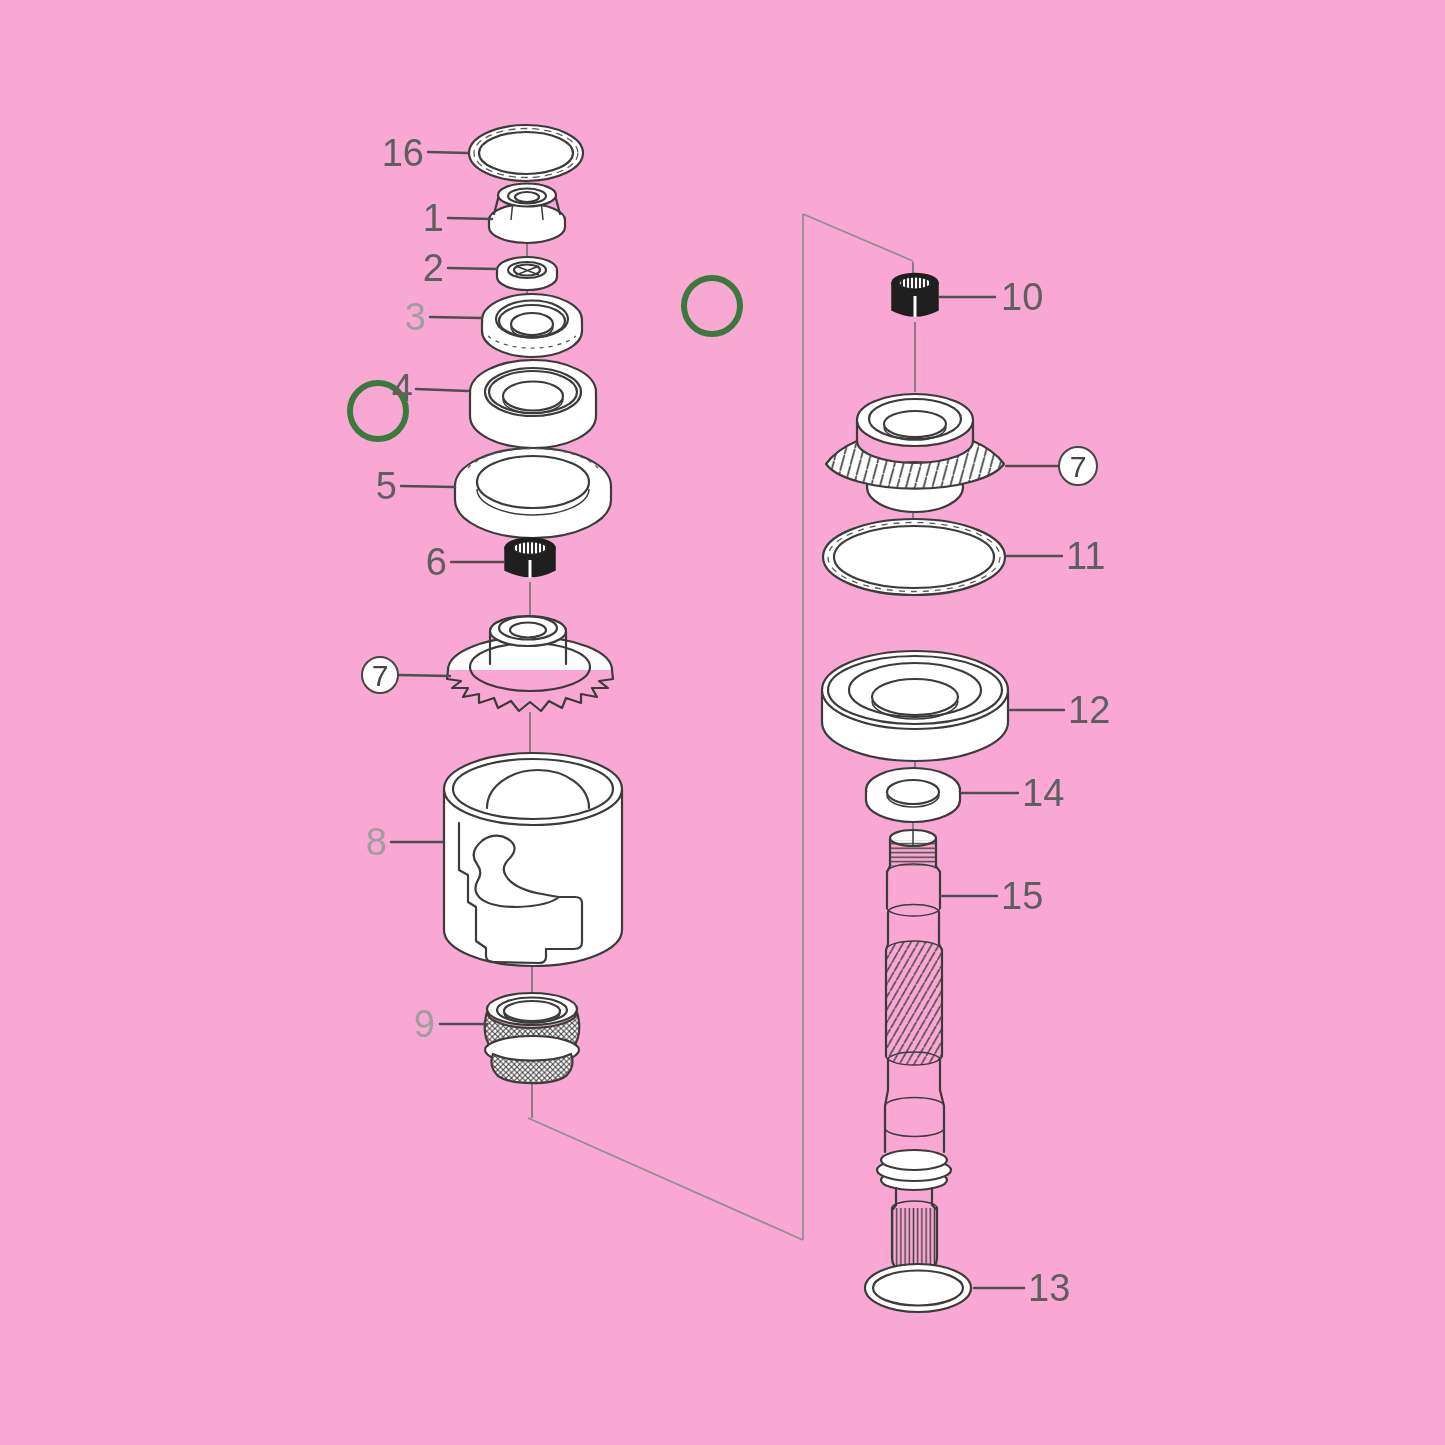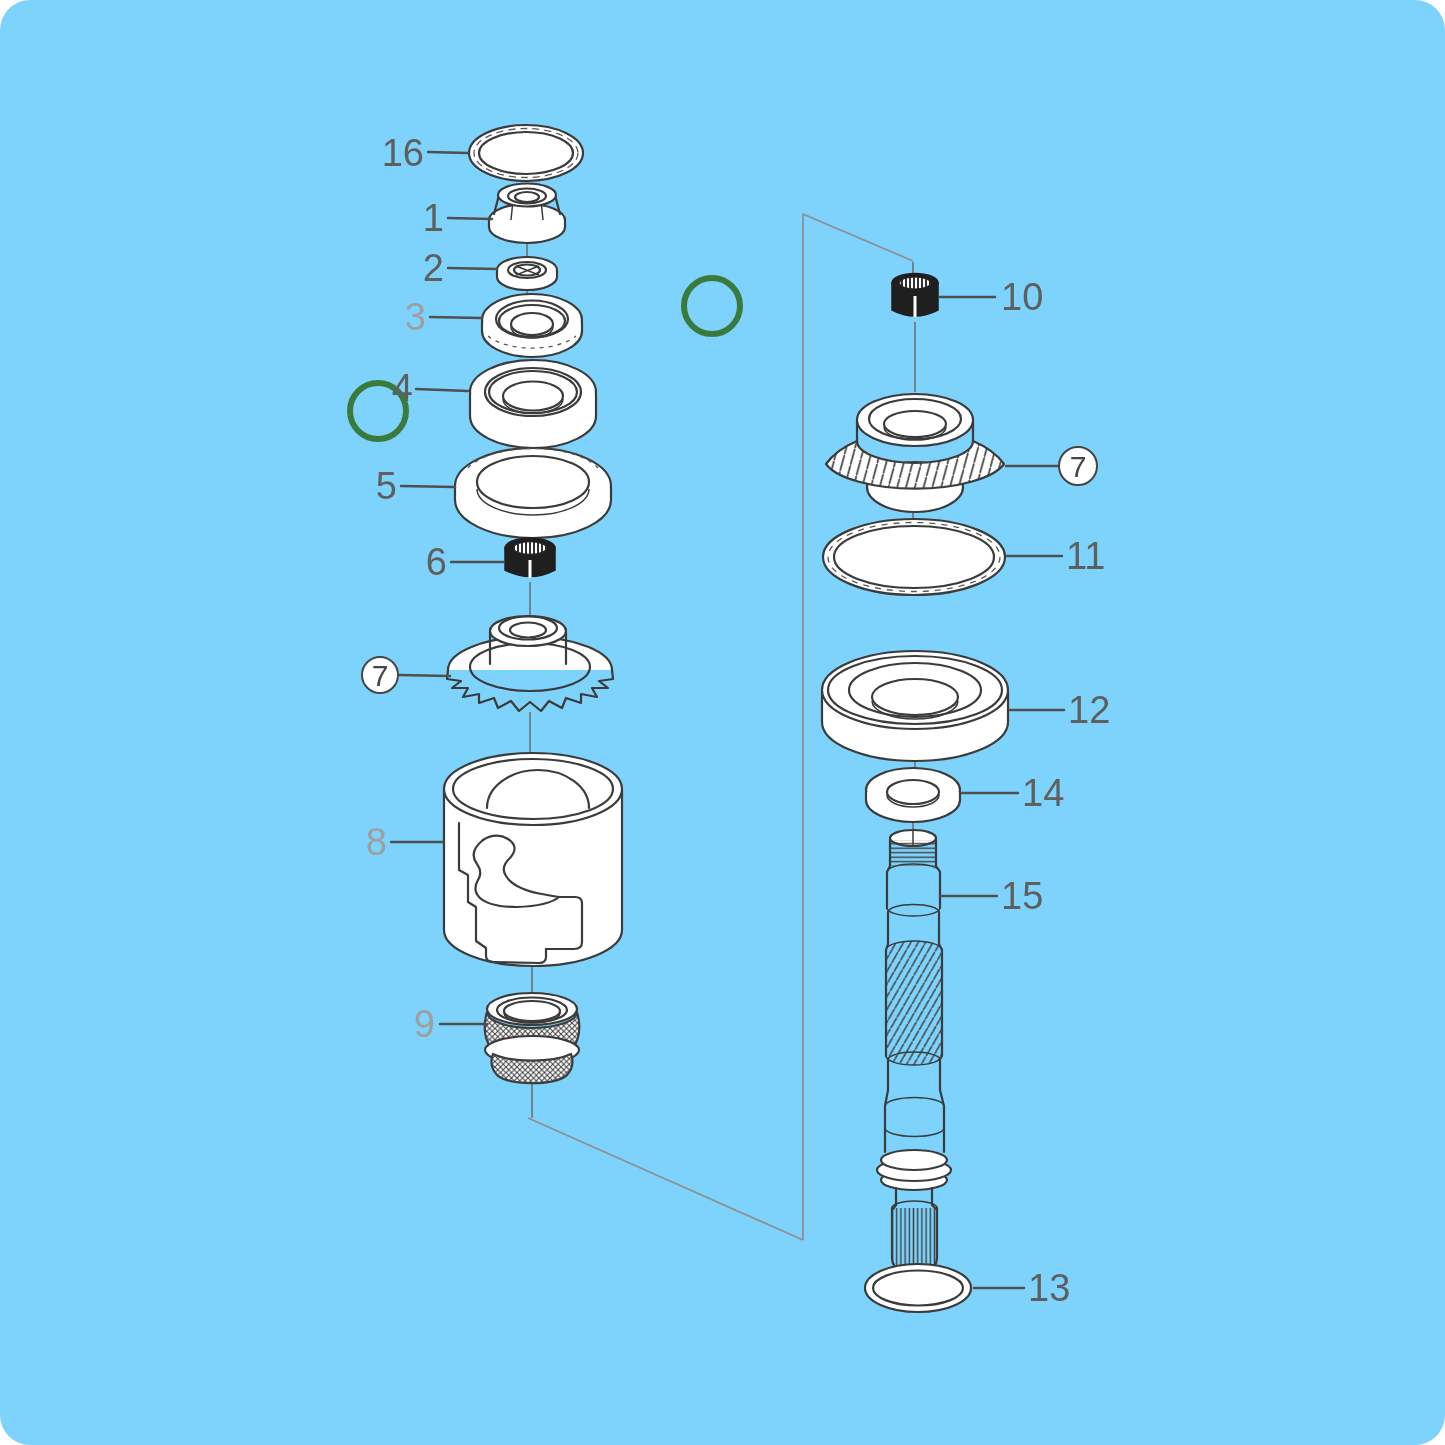--- a/index.html
+++ b/index.html
@@ -1,16 +1,16 @@
 <!DOCTYPE html>
 <html><head>
 <meta charset="utf-8">
 <style>
   html,body{margin:0;padding:0;background:#ffffff;}
-  .stage{width:1445px;height:1445px;background:#7dd3fc;position:relative;font-family:"Liberation Sans",sans-serif;border-radius:30px;}
+  .stage{width:1445px;height:1445px;background:#f9a8d4;position:relative;font-family:"Liberation Sans",sans-serif;}
   svg{display:block;}
   .ln{fill:#ffffff;stroke:#3b3b3b;stroke-width:2.2;stroke-linejoin:round;stroke-linecap:round;}
   .ln-n{fill:none;stroke:#3b3b3b;stroke-width:2.2;stroke-linejoin:round;stroke-linecap:round;}
   .thin{fill:none;stroke:#3b3b3b;stroke-width:1.5;}
   .dash{fill:none;stroke:#5a5a5a;stroke-width:1.3;stroke-dasharray:4 5;}
   .dark{fill:#1f1f1f;stroke:#1f1f1f;stroke-width:1.5;}
   .cl{fill:none;stroke:#6a6a6a;stroke-width:1.5;}
   .leader{fill:none;stroke:#4f4f4f;stroke-width:2.4;stroke-linecap:round;}
   .bnd{fill:none;stroke:#8f8f8f;stroke-width:1.8;stroke-linejoin:round;}
   .lbl{font-size:38px;fill:#5f5f5f;}

